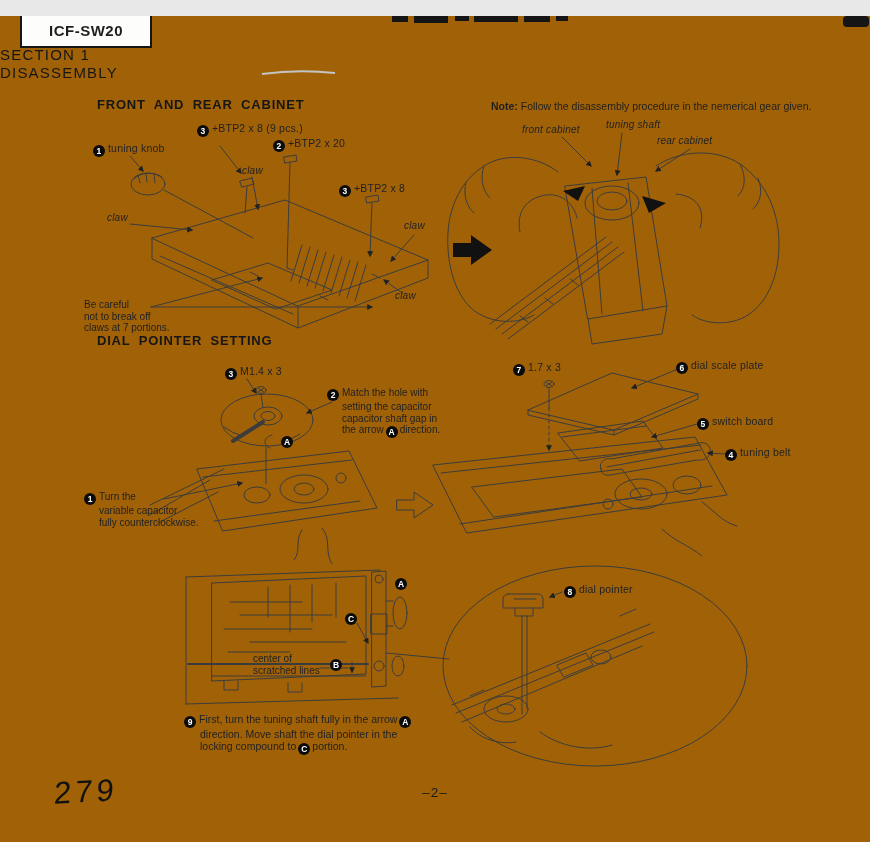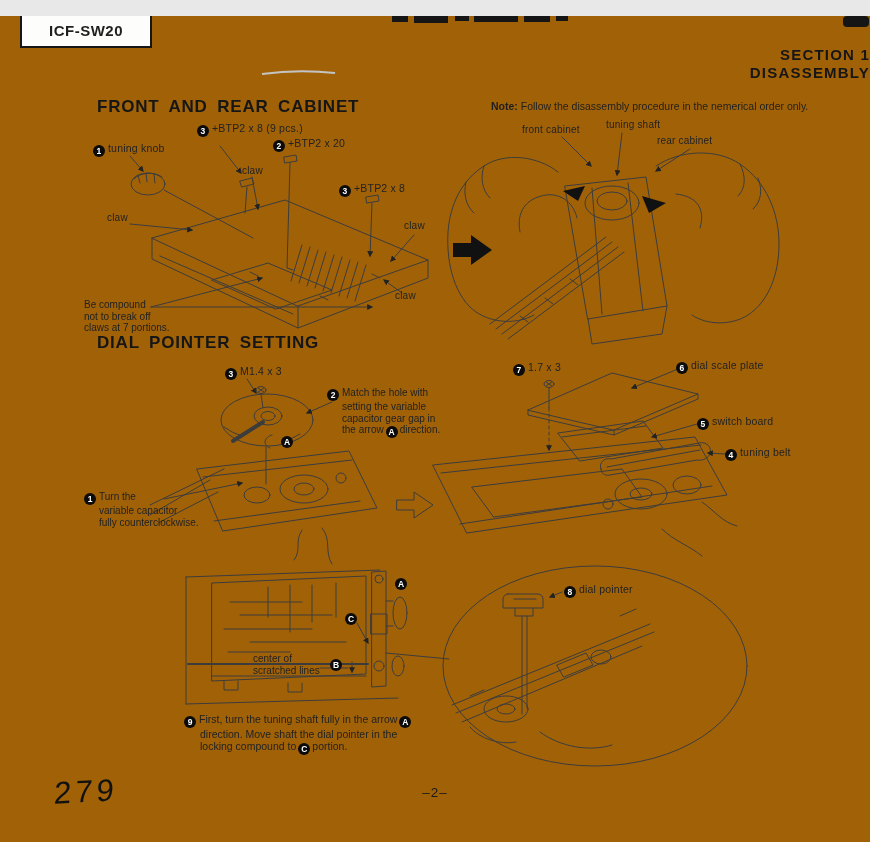--- a/index.html
+++ b/index.html
@@ -5,35 +5,35 @@
   html,body { margin:0; padding:0; background:#e8e8e8; }
   .page {
     position:relative; width:870px; height:842px; margin:16px auto;
     background:#a16207; overflow:hidden;
     font-family:"Liberation Sans", sans-serif; color:#1f1f1f;
   }
   svg.art { position:absolute; left:0; top:0; }
   svg.art * { vector-effect:non-scaling-stroke; }
   .stroke { stroke:#3c3c3c; fill:none; stroke-width:1; stroke-linecap:round; stroke-linejoin:round; }
   .lbl { position:absolute; font-size:10.5px; white-space:nowrap; letter-spacing:.2px; color:#222; }
-  .sm { font-size:10px; }
+  .sm { font-size:10px;font-style:italic; }
   .nc {
     display:inline-block; width:12px; height:12px; border-radius:50%;
     background:#0b0b0b; color:#fff; font-size:8.5px; font-weight:700;
     text-align:center; line-height:12px; vertical-align:-2px; margin-right:3px;
   }
   .nc.inline { margin:0 2px; }
   .model-box {
     position:absolute; left:20px; top:-3px; width:128px; height:31px;
     border:2px solid #161616; background:#fdfdfc;
     display:flex; align-items:center; justify-content:center;
     font-weight:700; font-size:15px; letter-spacing:.5px;
   }
-  .sec-title { position:absolute; left:0; width:100%; text-align:right; font-weight:700; font-size:15px; letter-spacing:1.2px; color:#161616; }
-  .heading { position:absolute; font-weight:700; font-size:17px; letter-spacing:.8px; word-spacing:4px; color:#161616; }
+  .sec-title { position:absolute; left:0; width:100%; text-align:left; font-weight:400; font-size:15px; letter-spacing:1.2px; color:#161616; }
+  .heading { position:absolute; font-weight:700; font-size:13px; letter-spacing:.8px; word-spacing:4px; color:#161616; }
   .note { position:absolute; left:463px; top:84px; font-size:10.5px; }
   .note b { font-weight:700;padding-left:28px; }
   .block { position:absolute; font-size:10px; line-height:11.5px; white-space:nowrap; color:#222; }
   .block .ind { margin-left:15px; }
   .step9 { position:absolute; left:184px; top:697px; font-size:10.5px; line-height:12.4px; white-space:nowrap; color:#222; }
   .step9 .ind { margin-left:16px; }
   .handwritten {
     position:absolute; left:54px; top:758px; font-size:31px; color:#111;
     transform:rotate(-3deg) skewX(-6deg); letter-spacing:4px;
   }
@@ -202,61 +202,61 @@
     <span>ICF-SW20</span>
   </div>
 
   <div class="sec-title" style="top:30px">SECTION 1</div>
   <div class="sec-title" style="top:48px">DISASSEMBLY</div>
 
   <div class="heading" style="left:97px;top:81px">FRONT AND REAR CABINET</div>
 
   <div class="note">
     <b>Note:</b>
-    <span>Follow the disassembly procedure in the nemerical order only.</span>
+    <span>Follow the disassembly procedure in the nemerical gear given.</span>
   </div>
 
   <div class="lbl" style="left:197px;top:106px">
     <span class="nc">3</span><span>+BTP2 x 8 (9 pcs.)</span>
   </div>
   <div class="lbl" style="left:273px;top:121px">
     <span class="nc">2</span><span>+BTP2 x 20</span>
   </div>
   <div class="lbl" style="left:93px;top:126px">
     <span class="nc">1</span><span>tuning knob</span>
   </div>
   <div class="lbl sm" style="left:242px;top:149px">claw</div>
   <div class="lbl" style="left:339px;top:166px">
     <span class="nc">3</span><span>+BTP2 x 8</span>
   </div>
   <div class="lbl sm" style="left:107px;top:196px">claw</div>
   <div class="lbl sm" style="left:404px;top:204px">claw</div>
   <div class="lbl sm" style="left:395px;top:274px">claw</div>
 
   <div class="block" style="left:84px;top:283px">
-    <div>Be compound</div>
+    <div>Be careful</div>
     <div>not to break off</div>
     <div>claws at 7 portions.</div>
   </div>
 
   <div class="lbl sm" style="left:522px;top:108px">front cabinet</div>
   <div class="lbl sm" style="left:606px;top:103px">tuning shaft</div>
   <div class="lbl sm" style="left:657px;top:119px">rear cabinet</div>
 
   <div class="heading" style="left:97px;top:317px">DIAL POINTER SETTING</div>
 
   <div class="lbl" style="left:225px;top:349px">
     <span class="nc">3</span><span>M1.4 x 3</span>
   </div>
   <div class="block" style="left:327px;top:371px">
     <div>
       <span class="nc">2</span><span>Match the hole with</span>
     </div>
-    <div class="ind">setting the variable</div>
-    <div class="ind">capacitor gear gap in</div>
+    <div class="ind">setting the capacitor</div>
+    <div class="ind">capacitor shaft gap in</div>
     <div class="ind">
       <span>the arrow</span><span class="nc inline">A</span><span>direction.</span>
     </div>
   </div>
   <span class="nc" style="position:absolute;left:281px;top:420px">A</span>
   <div class="block" style="left:84px;top:475px">
     <div>
       <span class="nc">1</span><span>Turn the</span>
     </div>
     <div class="ind">variable capacitor</div>

